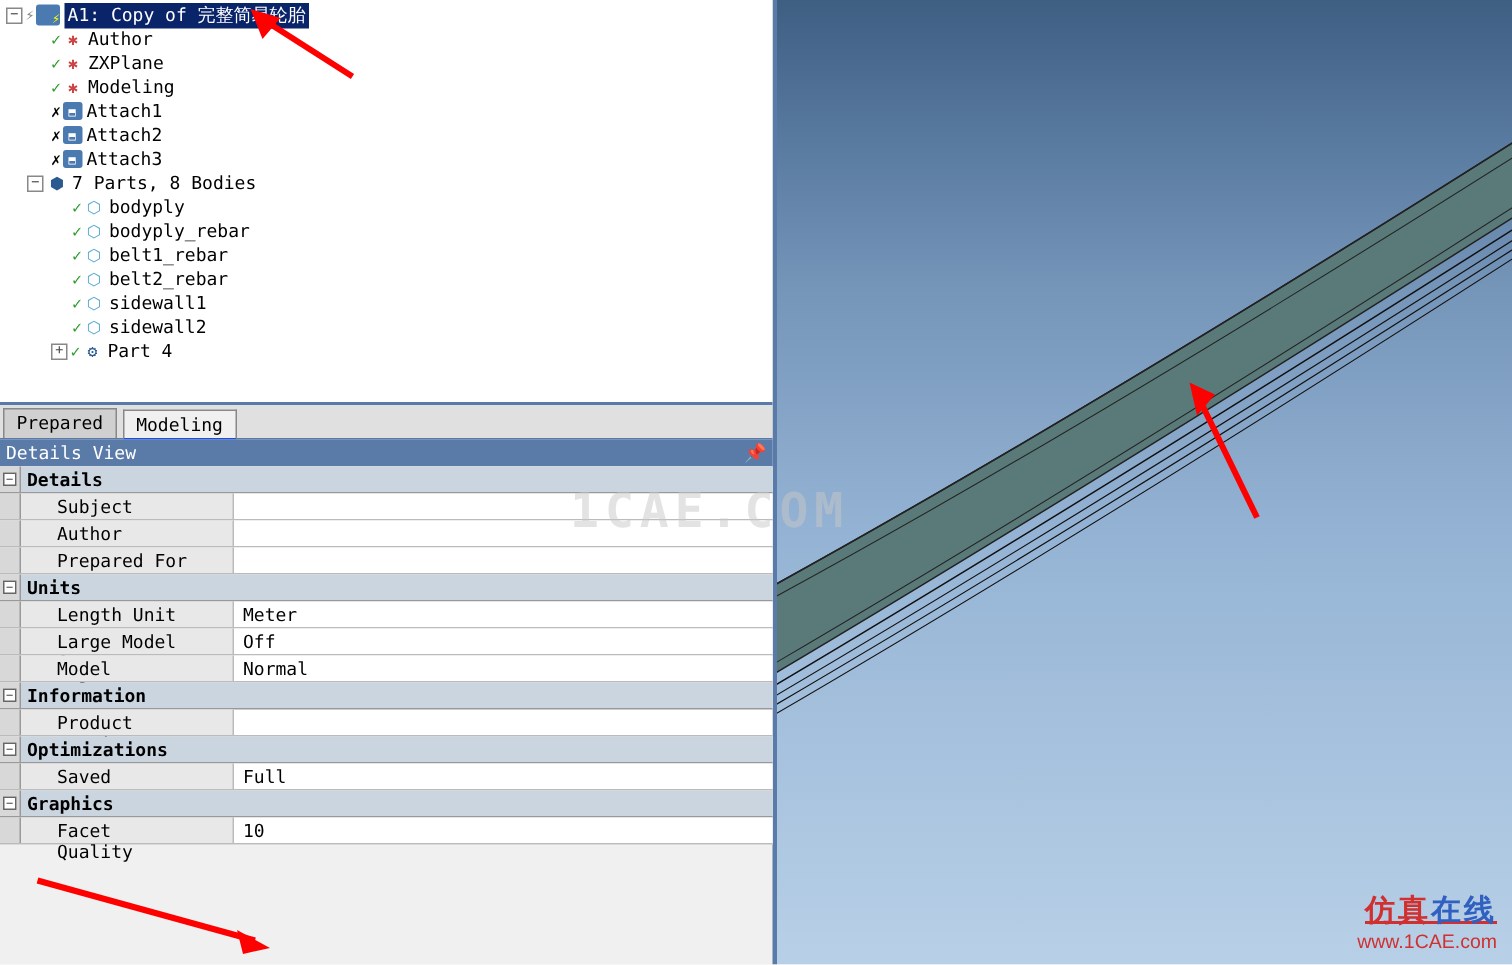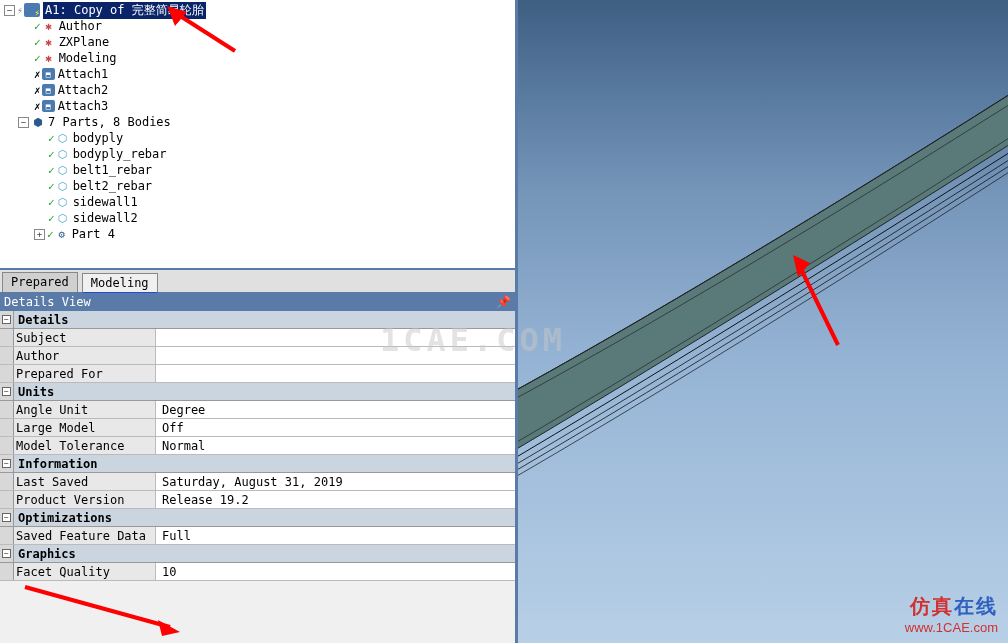--- a/index.html
+++ b/index.html
@@ -37,27 +37,27 @@
 .tab.active { background:#f0f0f0; border-bottom:1px solid #1d4ed8; position:relative; top:1px;}
 .details-hdr { background:#5a7aa8; color:#fff; padding:2px 4px; font-size:12px; display:flex; justify-content:space-between; align-items:center;gap:42px;}
 .pin { color:#fff; cursor:pointer; font-size:12px;}
 .grid { background:#fff; }
 .grid-section { display:flex; height:18px; border-bottom:1px solid #999; }
 .grid-exp { width:14px; display:flex; align-items:center; justify-content:center; background:#d8d8d8; border-right:1px solid #999;}
 .grid-exp .box { width:9px; height:9px; border:1px solid #666; background:#fff; display:flex; align-items:center; justify-content:center; font-size:8px; line-height:8px; font-family:monospace; color:#444;}
 .grid-sec-lbl { flex:1; background:#cbd5e0; padding:2px 4px; font-weight:bold; font-size:12px;}
 .grid-row { display:flex; height:18px; border-bottom:1px solid #bbb;}
 .grid-spacer { width:14px; background:#d8d8d8; border-right:1px solid #999;}
-.grid-key { width:142px; background:#e8e8e8; padding:2px 2px; border-right:1px solid #bbb; font-size:12px;}
+.grid-key { width:142px; background:#e8e8e8; padding:2px 24px; border-right:1px solid #bbb; font-size:12px;}
 .grid-val { flex:1; background:#fff; padding:2px 6px; font-size:12px;}
 .arrow-svg { position:absolute; pointer-events:none; }
 .watermark { position:absolute; color:rgba(200,200,200,0.5); font-size:32px; font-weight:bold; letter-spacing:4px;}
 .wm1 { top:321px; left:380px; }
 .logo-area { position:absolute; right:10px; bottom:8px; text-align:right; }
-.logo-cn { color:#d03030; font-size:20px; font-weight:bold; font-family:"SimHei"; letter-spacing:2px;}
+.logo-cn { color:#d03030; font-size:20px; font-weight:bold; font-family:"SimHei"; letter-spacing:2px;text-decoration:underline;}
 .logo-cn .blue { color:#3060c0; }
 .logo-url { color:#d03030; font-size:13px; font-family:Arial; }
 .ring { position:absolute; }
 </style>
 </head>
 <body>
 
 <div class="container">
   <div class="left">
     <div class="tree-area">
@@ -192,49 +192,43 @@
         </div>
 
       <div class="grid-section">
           <div class="grid-exp">
             <div class="box">−</div>
           </div>
           <div class="grid-sec-lbl">Units</div>
         </div>
       <div class="grid-row">
           <div class="grid-spacer"></div>
-          <div class="grid-key">Angle Unit</div>
-          <div class="grid-val">Degree</div>
+          <div class="grid-key">Length Unit</div>
+          <div class="grid-val">Meter</div>
         </div>
       <div class="grid-row">
           <div class="grid-spacer"></div>
           <div class="grid-key">Large Model Support</div>
           <div class="grid-val">Off</div>
         </div>
       <div class="grid-row">
           <div class="grid-spacer"></div>
           <div class="grid-key">Model Tolerance</div>
           <div class="grid-val">Normal</div>
         </div>
 
       <div class="grid-section">
           <div class="grid-exp">
             <div class="box">−</div>
           </div>
           <div class="grid-sec-lbl">Information</div>
         </div>
       <div class="grid-row">
           <div class="grid-spacer"></div>
-          <div class="grid-key">Last Saved</div>
-          <div class="grid-val">Saturday, August 31, 2019</div>
-        </div>
-      <div class="grid-row">
-          <div class="grid-spacer"></div>
           <div class="grid-key">Product Version</div>
-          <div class="grid-val">Release 19.2</div>
         </div>
 
       <div class="grid-section">
           <div class="grid-exp">
             <div class="box">−</div>
           </div>
           <div class="grid-sec-lbl">Optimizations</div>
         </div>
       <div class="grid-row">
           <div class="grid-spacer"></div>

